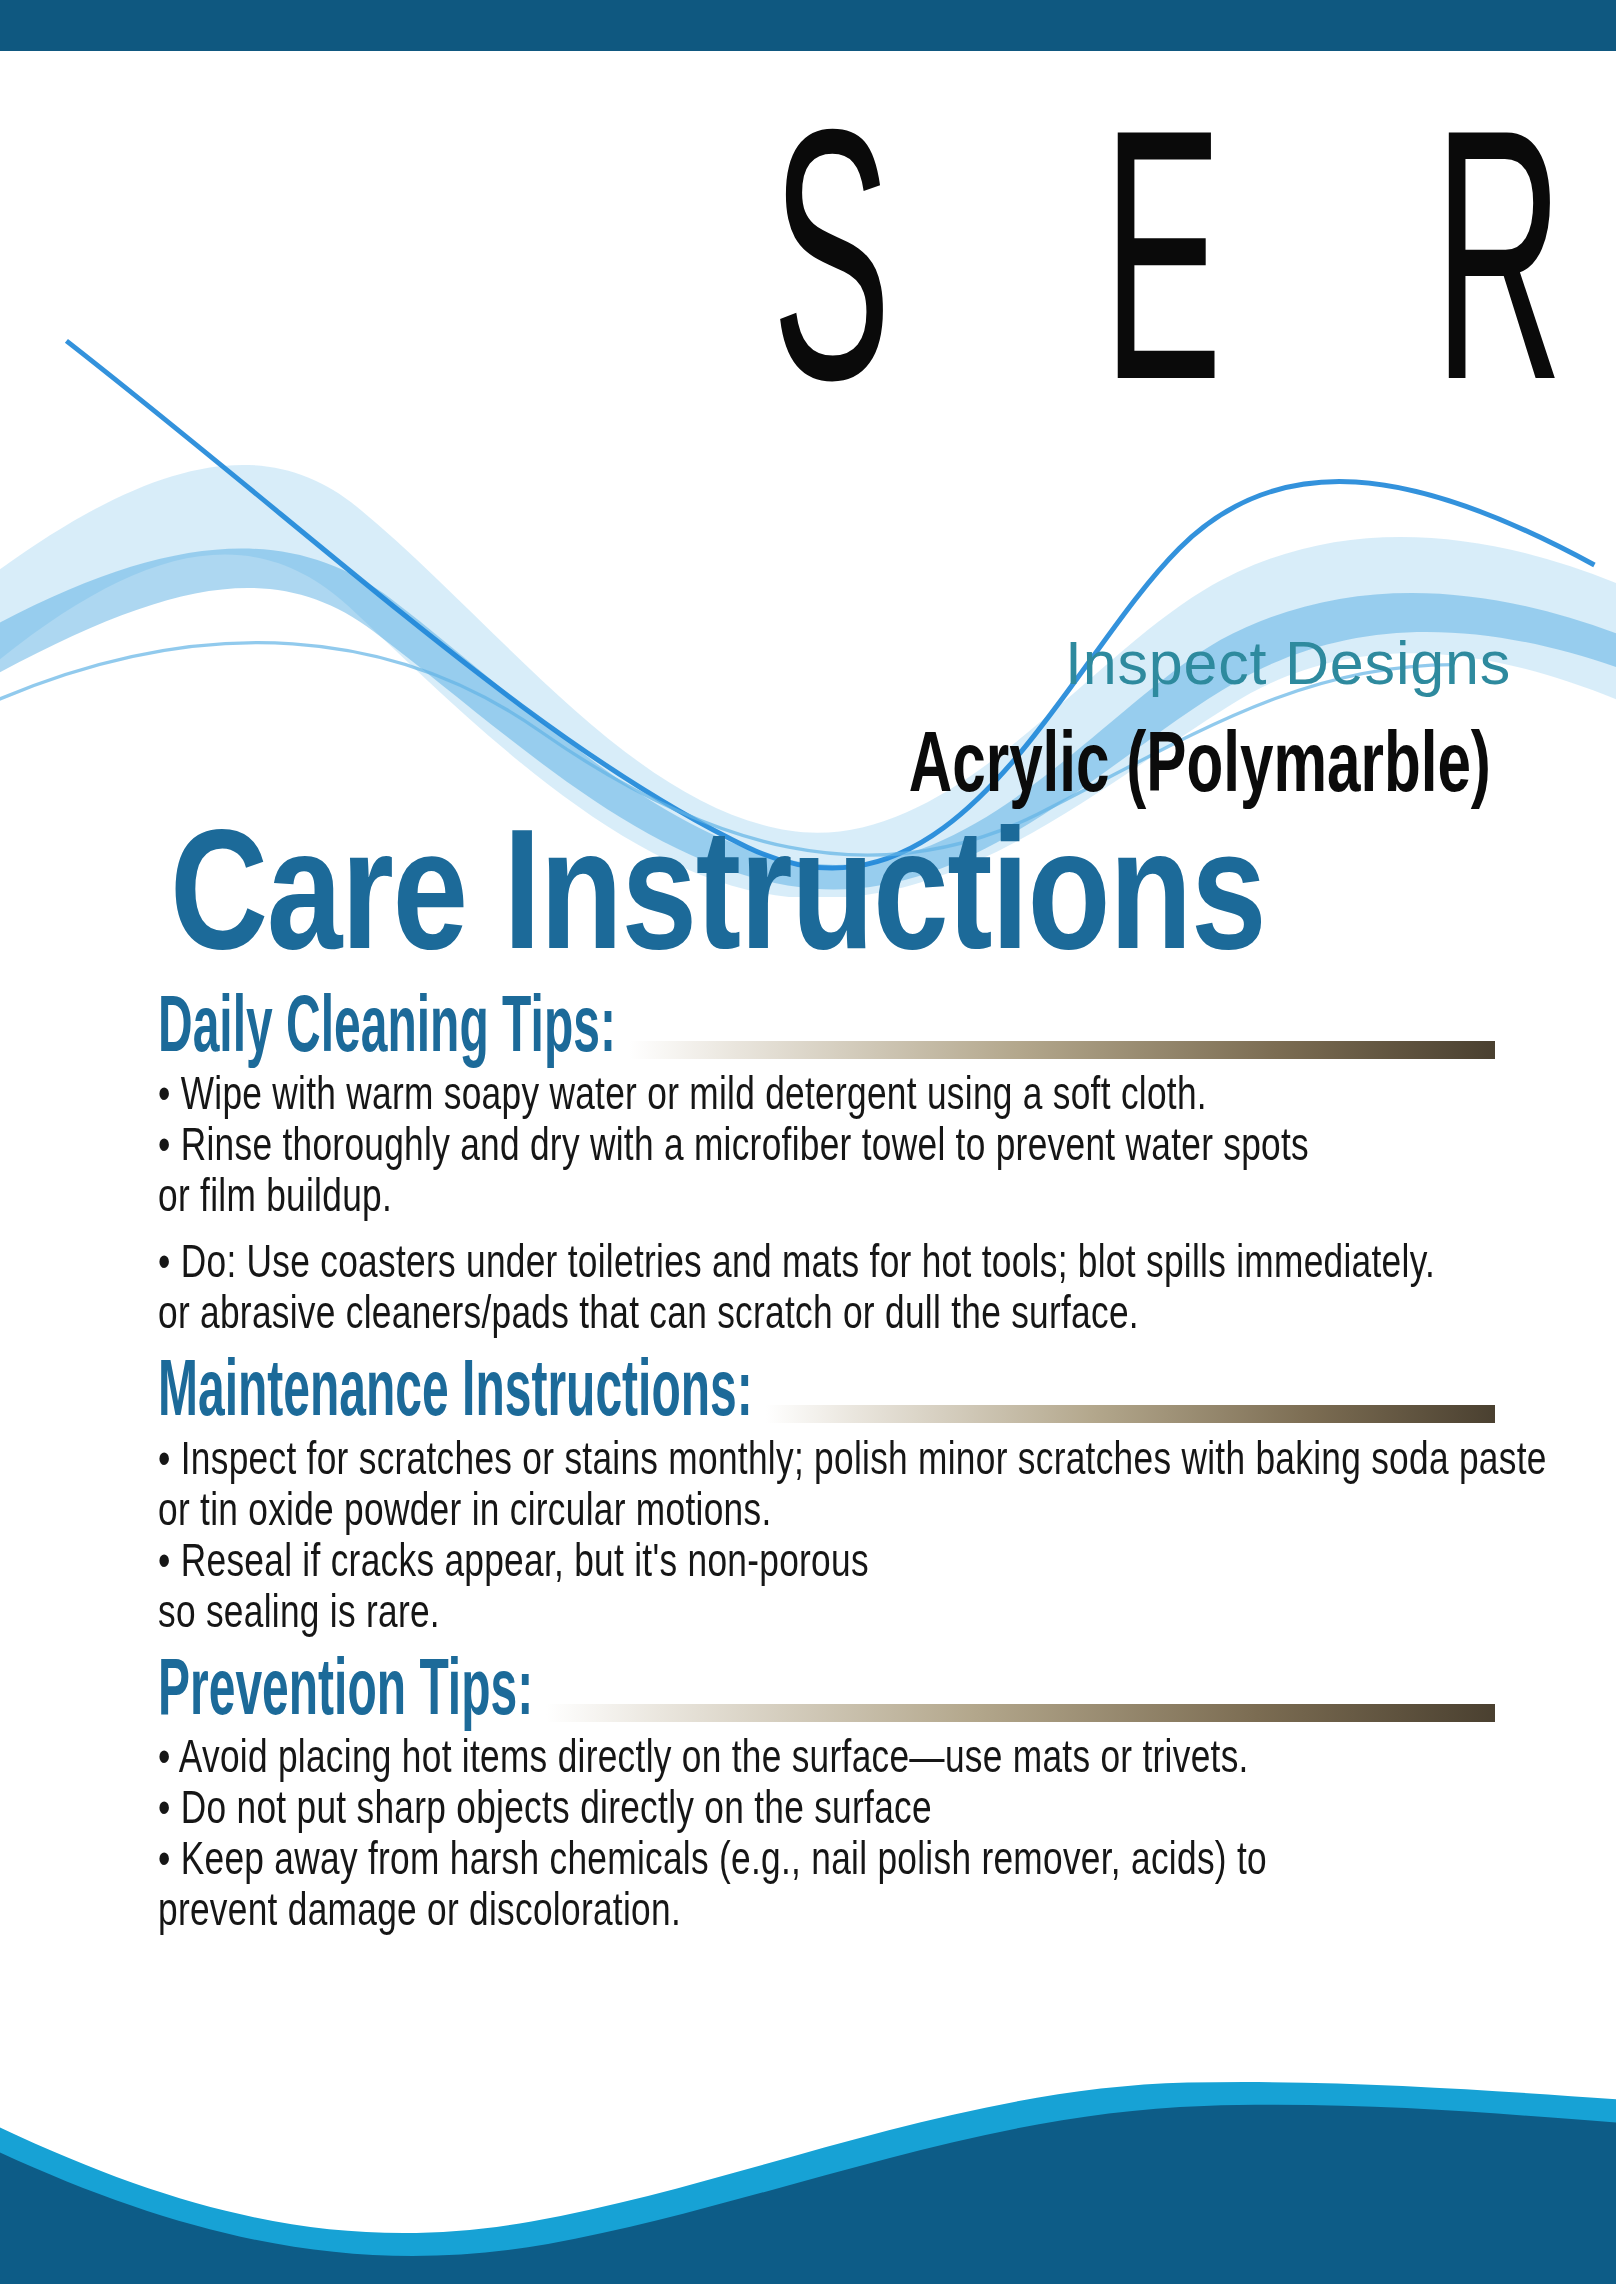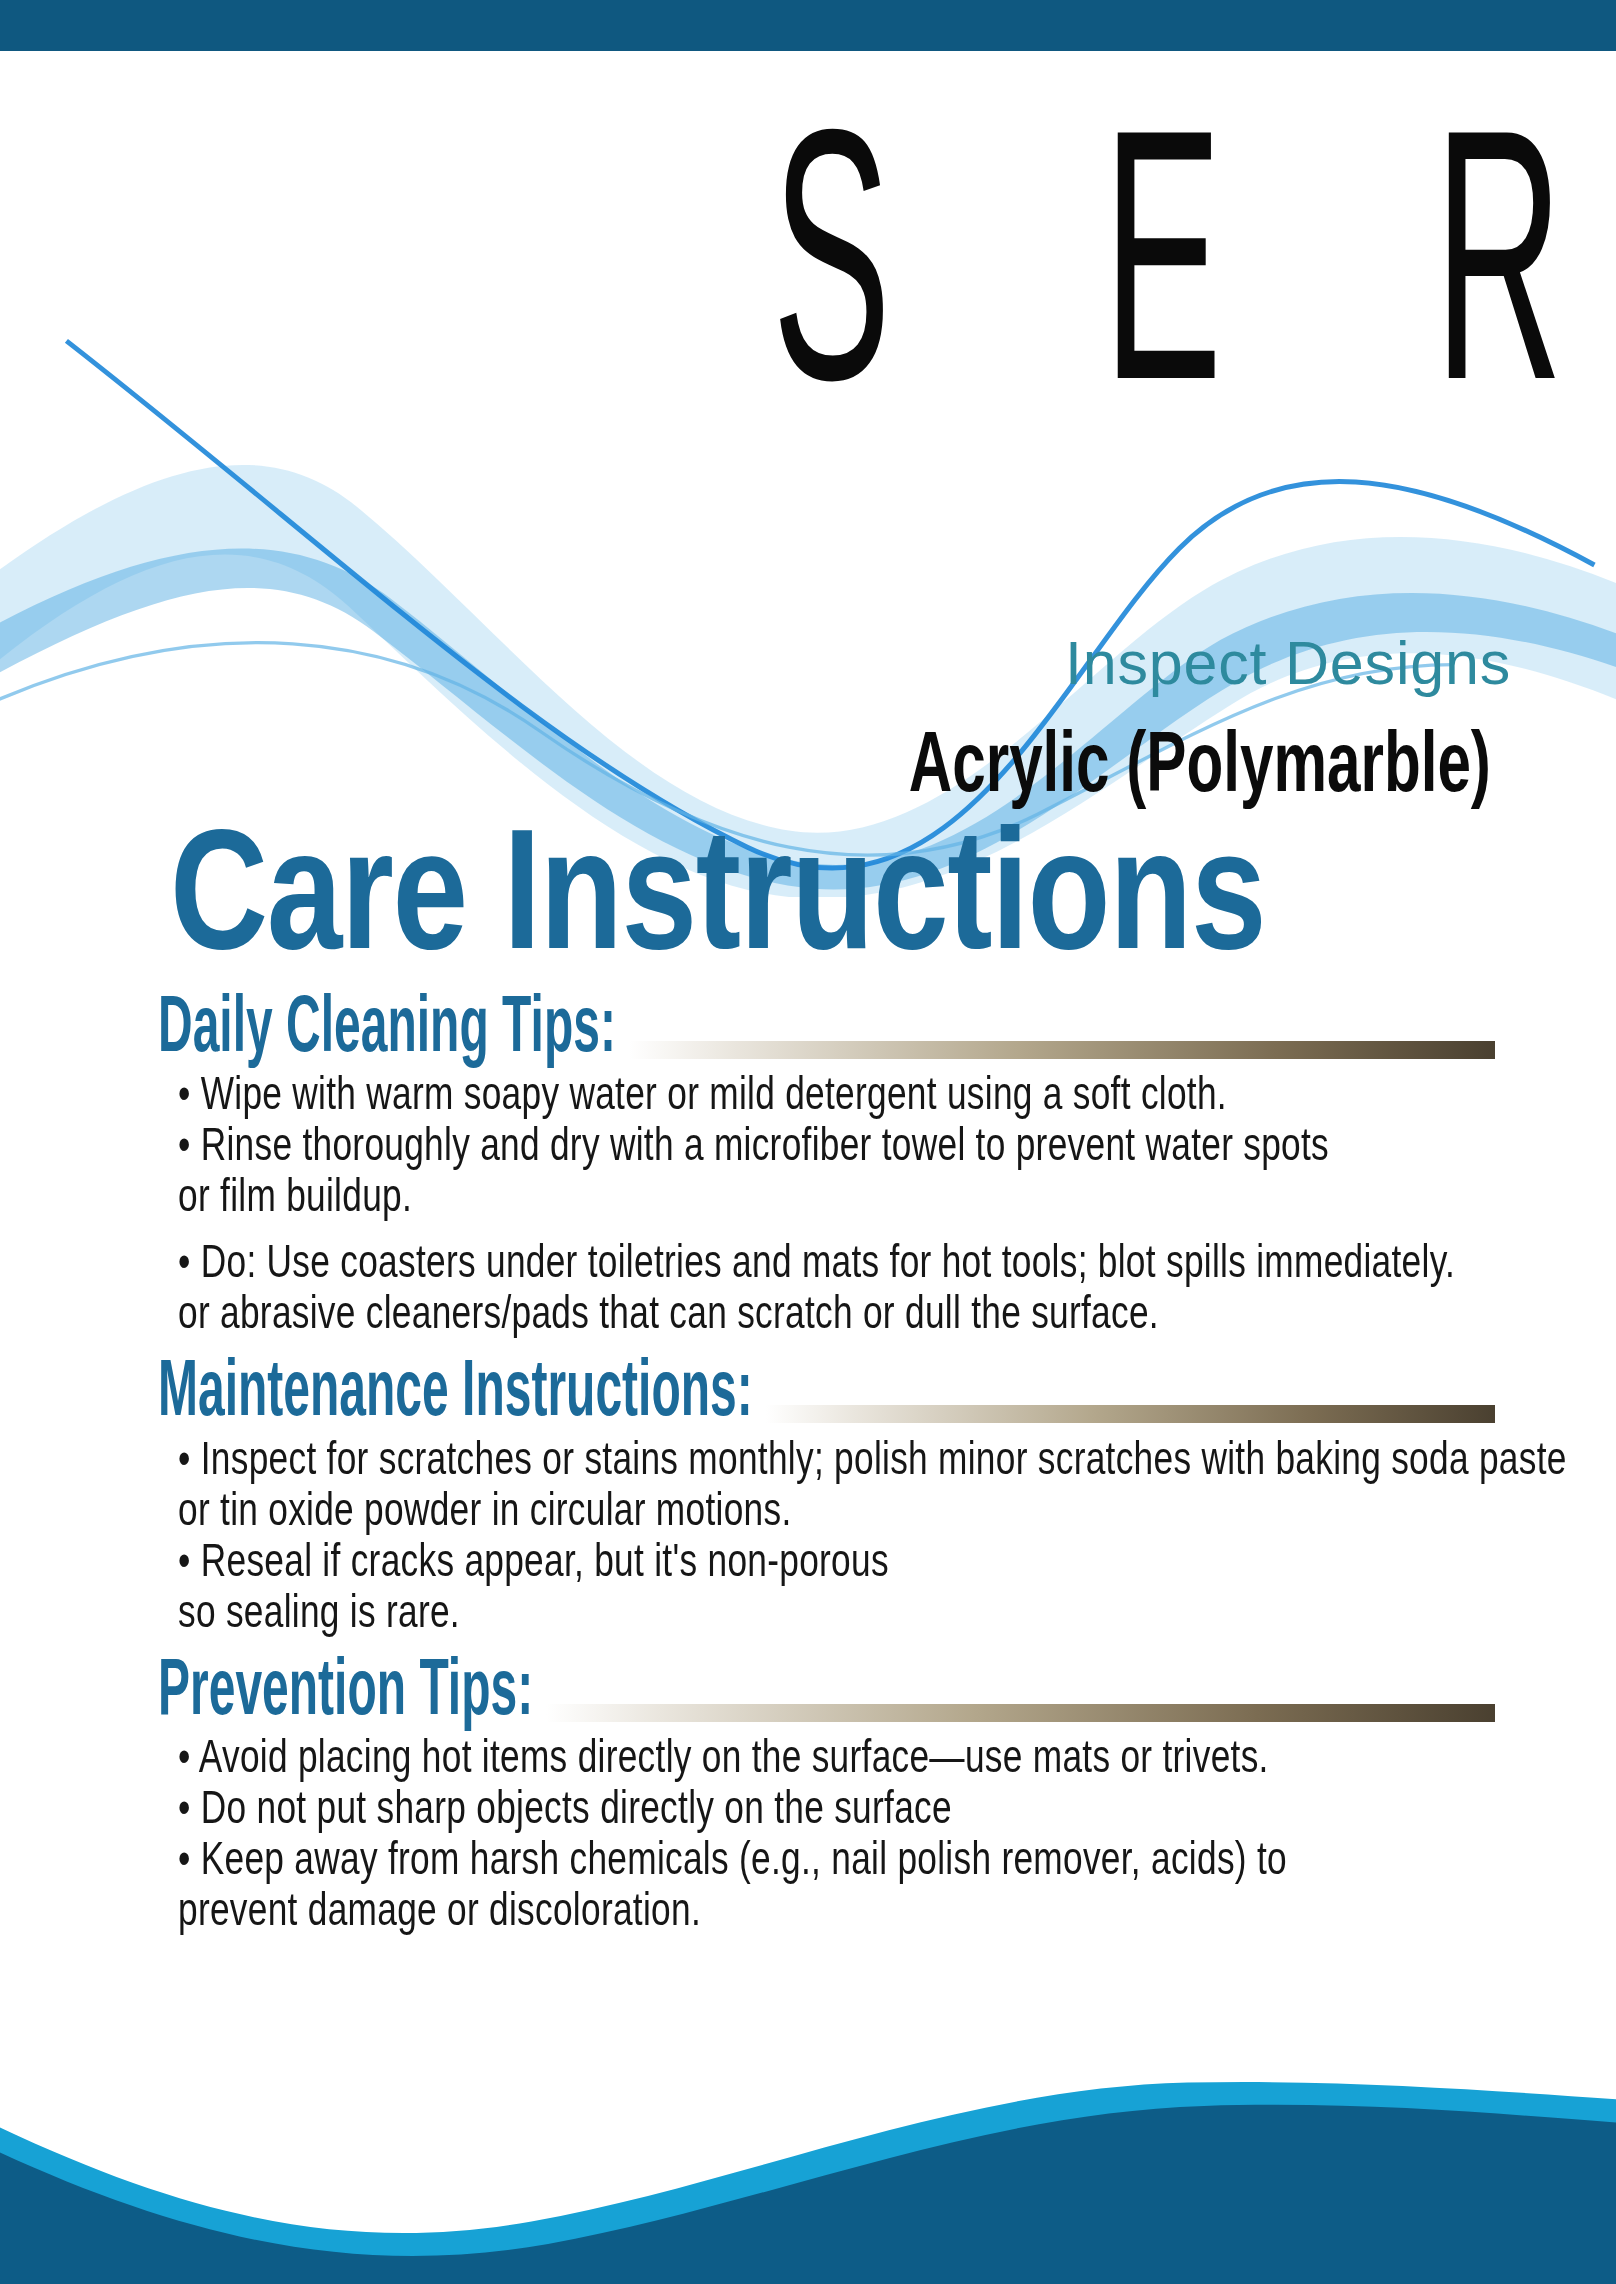--- a/index.html
+++ b/index.html
@@ -39,21 +39,21 @@
   .sec-head{
     display:inline-block;font-size:80px;line-height:71px;font-weight:700;color:#1c6a99;white-space:nowrap;
   }
   .sec-bar{
     flex:1 1 auto;height:18px;margin-top:15px;margin-left:11.6px;
     background:linear-gradient(90deg,#ffffff 0%,#eae6de 12%,#b3a78c 45%,#7b6c52 75%,#4a4030 100%);
   }
   .body-line{
     display:inline-block;font-size:47px;line-height:51px;color:#161616;white-space:nowrap;letter-spacing:0.4px;
   }
-  .line-block{height:51px;margin-left:20px;}
+  .line-block{height:51px;}
   .footer-wave{position:absolute;left:0;top:2051px;width:1616px;height:233px;pointer-events:none;}
 </style>
 </head>
 <body>
 
 <div class="top-bar"></div>
 
 <div class="logo-wrap">
   <span class="logo" style="transform: scaleX(0.5); transform-origin: center center;">SERA</span>
 </div>

